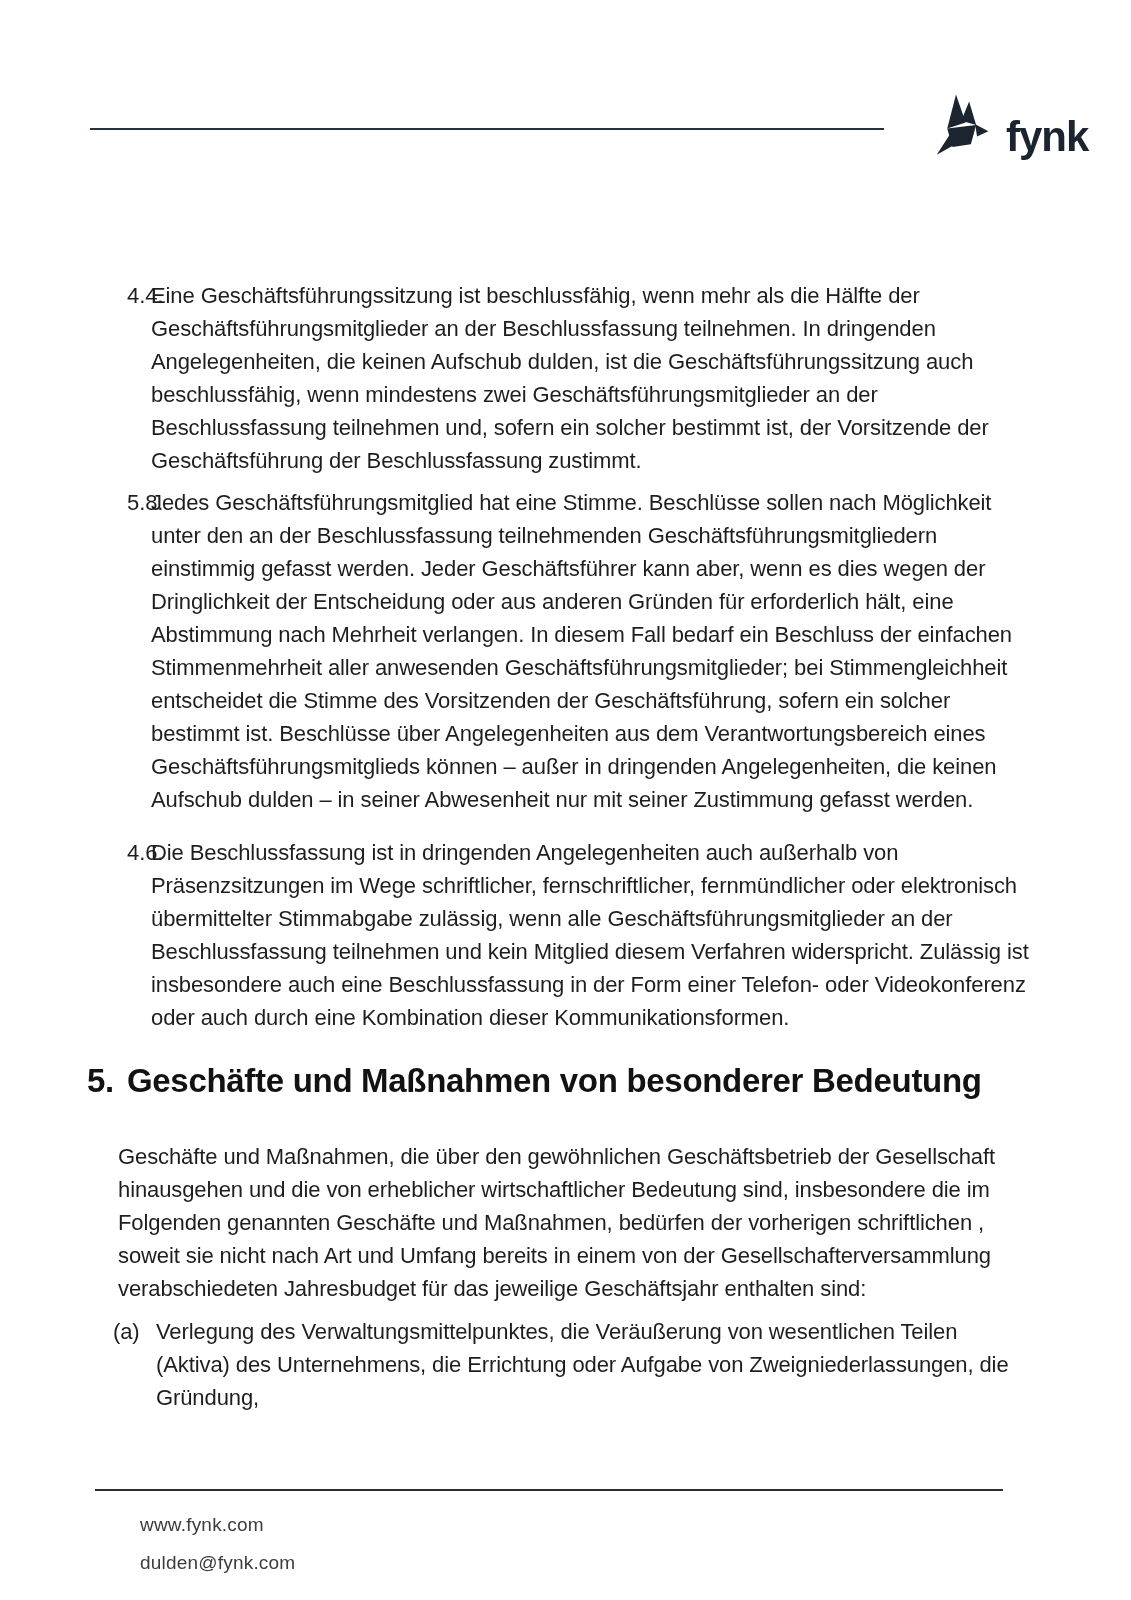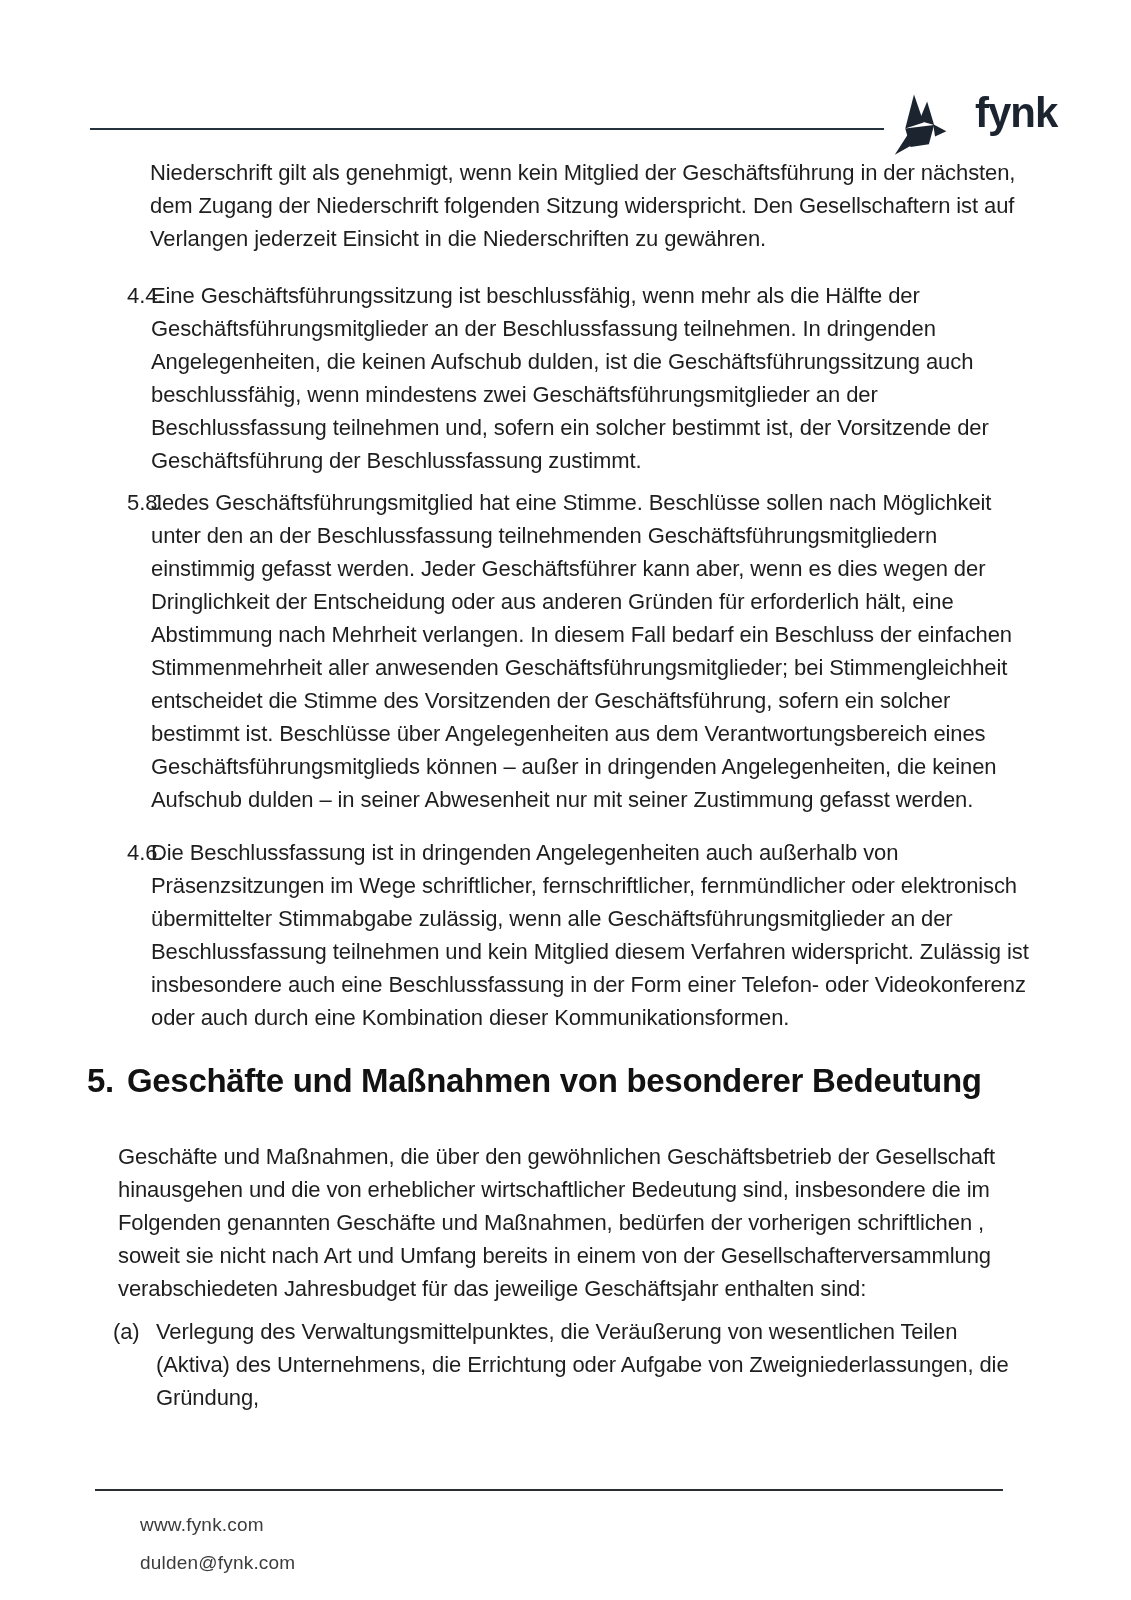--- a/index.html
+++ b/index.html
@@ -10,22 +10,22 @@
     overflow:hidden;
     font-family:"Liberation Sans","DejaVu Sans",sans-serif;
     color:#1e1e1e;
   }
   
   .header-rule{
     position:absolute;left:90px;top:128px;
     width:794px;height:2px;background:#25313d;
   }
   .logo{
-    position:absolute;left:893px;top:92px;
-    display:flex;align-items:flex-start;gap:26px;
+    position:absolute;left:935px;top:92px;
+    display:flex;align-items:flex-end;gap:15px;
   }
   .logo svg{width:56px;height:66px;display:block;}
   .logo .wordmark{
     font-size:42px;font-weight:700;color:#1c2430;
     letter-spacing:-1px;line-height:1;
   }
   
   .bodytext{
     font-size:22px;line-height:33px;letter-spacing:-0.1px;
     color:#1e1e1e;text-align:left;
@@ -71,21 +71,20 @@
           <polygon points="39,9 47,36 30,31"></polygon>
           <polygon points="14,40 47,36 41,58 20,61"></polygon>
           <polygon points="46,35 61,43 48,49"></polygon>
           <polygon points="2,70 18,45 27,56"></polygon>
         </g>
       </svg>
     </span>
     <span class="wordmark">fynk</span>
   </div>
 
-  <div class="bodytext para-cont" style="top:156px">Niederschrift gilt als genehmigt, wenn kein Mitglied der Geschäftsführung in der nächsten, dem Zugang der Niederschrift folgenden Sitzung widerspricht. Den Gesellschaftern ist auf Verlangen jederzeit Einsicht in die Niederschriften zu gewähren.</div>
 
   <div class="bodytext numitem" style="top:279px">
     <span class="num">4.4.</span>
     <span class="itxt">Eine Geschäftsführungssitzung ist beschlussfähig, wenn mehr als die Hälfte der Geschäftsführungsmitglieder an der Beschlussfassung teilnehmen. In dringenden Angelegenheiten, die keinen Aufschub dulden, ist die Geschäftsführungssitzung auch beschlussfähig, wenn mindestens zwei Geschäftsführungsmitglieder an der Beschlussfassung teilnehmen und, sofern ein solcher bestimmt ist, der Vorsitzende der Geschäftsführung der Beschlussfassung zustimmt.</span>
   </div>
 
   <div class="bodytext numitem" style="top:486px">
     <span class="num">5.8.</span>
     <span class="itxt">Jedes Geschäftsführungsmitglied hat eine Stimme. Beschlüsse sollen nach Möglichkeit unter den an der Beschlussfassung teilnehmenden Geschäftsführungsmitgliedern einstimmig gefasst werden. Jeder Geschäftsführer kann aber, wenn es dies wegen der Dringlichkeit der Entscheidung oder aus anderen Gründen für erforderlich hält, eine Abstimmung nach Mehrheit verlangen. In diesem Fall bedarf ein Beschluss der einfachen Stimmenmehrheit aller anwesenden Geschäftsführungsmitglieder; bei Stimmengleichheit entscheidet die Stimme des Vorsitzenden der Geschäftsführung, sofern ein solcher bestimmt ist. Beschlüsse über Angelegenheiten aus dem Verantwortungsbereich eines Geschäftsführungsmitglieds können – außer in dringenden Angelegenheiten, die keinen Aufschub dulden – in seiner Abwesenheit nur mit seiner Zustimmung gefasst werden.</span>
   </div>

